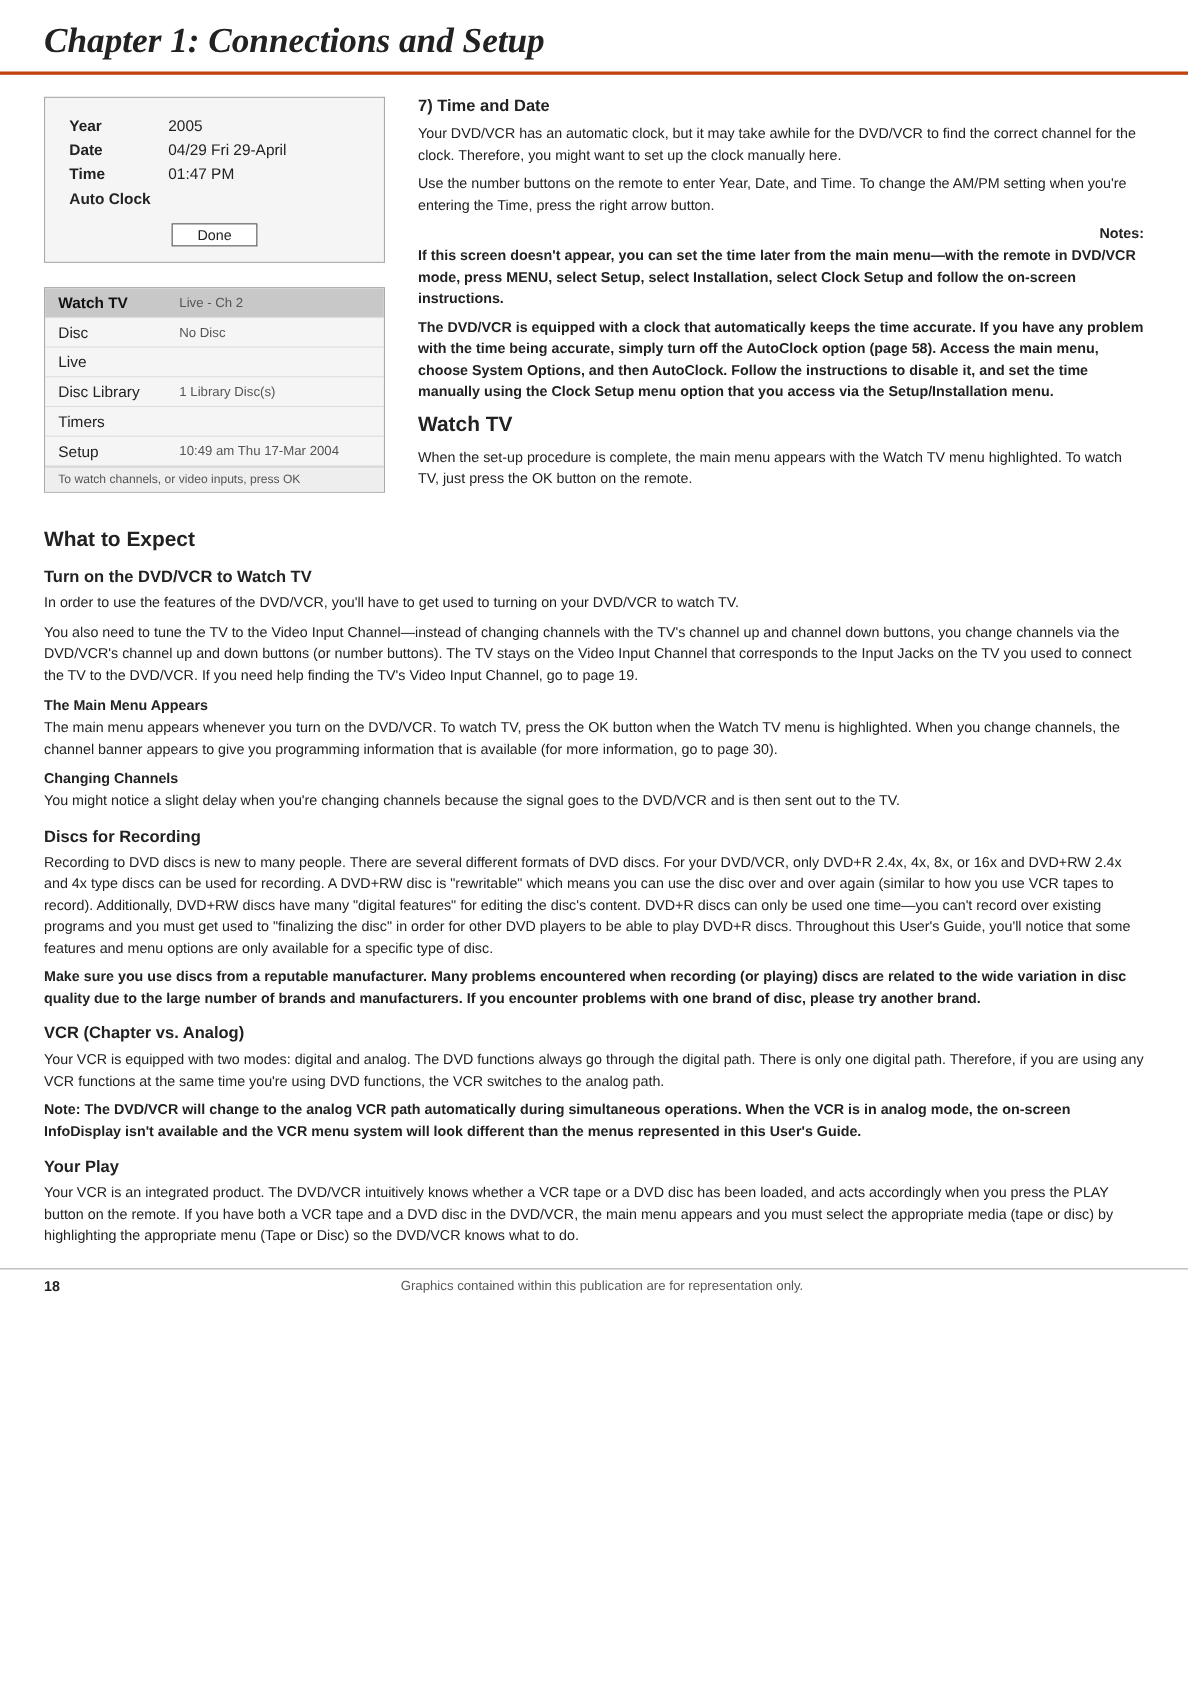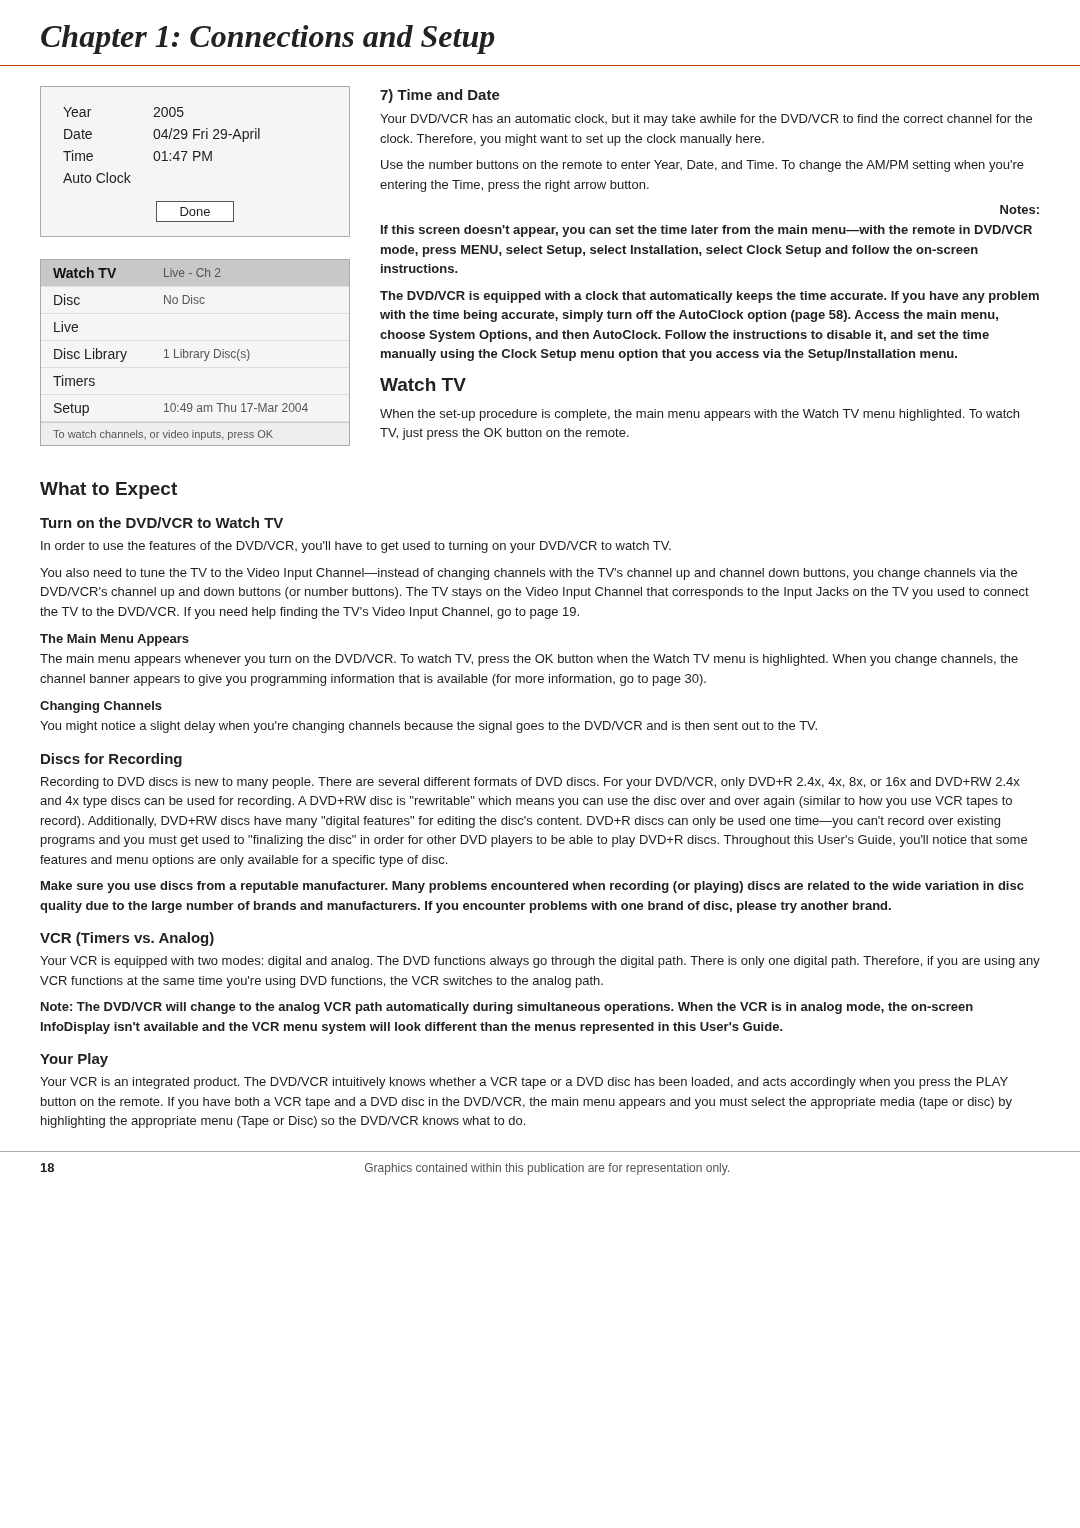--- a/index.html
+++ b/index.html
@@ -8,21 +8,21 @@
       min-height: 1528px;
       background: #ffffff;
       font-family: Arial, Helvetica, sans-serif;
       font-size: 13px;
       color: #222;
       position: relative;
     }
 
     
     .page-header {
-      border-bottom: 1px solid #c2410c;
+      border-bottom: 3px solid #c2410c;
       padding: 18px 40px 10px 40px;
       margin-bottom: 20px;
     }
     .page-header h1 {
       font-family: 'Times New Roman', Times, serif;
       font-style: italic;
       font-size: 32px;
       font-weight: bold;
       color: #222;
     }
@@ -56,21 +56,21 @@
       width: 100%;
       border-collapse: collapse;
     }
     .clock-screen table td {
       padding: 3px 6px;
       font-size: 14px;
       color: #222;
     }
     .clock-screen table td:first-child {
       width: 90px;
-      font-weight: normal;
+      font-weight: bold;
     }
     .clock-screen table td:last-child {
       font-weight: normal;
     }
     .done-row {
       margin-top: 8px;
       text-align: center;
     }
     .done-btn {
       display: inline-block;
@@ -188,21 +188,21 @@
       padding: 0 40px;
     }
 
     
     .page-footer {
       border-top: 1px solid #aaa;
       margin-top: 20px;
       padding: 8px 40px;
       display: flex;
       justify-content: space-between;
-      align-items: flex-end;
+      align-items: flex-start;
       font-size: 12px;
       color: #555;
     }
     .page-number {
       font-size: 13px;
       font-weight: bold;
       color: #222;
     }
   </style>
 </head>
@@ -306,21 +306,21 @@
       <p>You might notice a slight delay when you're changing channels because the signal goes to the DVD/VCR and is then sent out to the TV.</p>
     </div>
 
     <div>
       <div class="subsection-heading">Discs for Recording</div>
       <p>Recording to DVD discs is new to many people. There are several different formats of DVD discs. For your DVD/VCR, only DVD+R 2.4x, 4x, 8x, or 16x and DVD+RW 2.4x and 4x type discs can be used for recording. A DVD+RW disc is "rewritable" which means you can use the disc over and over again (similar to how you use VCR tapes to record). Additionally, DVD+RW discs have many "digital features" for editing the disc's content. DVD+R discs can only be used one time—you can't record over existing programs and you must get used to "finalizing the disc" in order for other DVD players to be able to play DVD+R discs. Throughout this User's Guide, you'll notice that some features and menu options are only available for a specific type of disc.</p>
       <p class="bold-para">Make sure you use discs from a reputable manufacturer. Many problems encountered when recording (or playing) discs are related to the wide variation in disc quality due to the large number of brands and manufacturers. If you encounter problems with one brand of disc, please try another brand.</p>
     </div>
 
     <div>
-      <div class="subsection-heading">VCR (Timers vs. Analog)</div>
+      <div class="subsection-heading">VCR (Chapter vs. Analog)</div>
       <p>Your VCR is equipped with two modes: digital and analog. The DVD functions always go through the digital path. There is only one digital path. Therefore, if you are using any VCR functions at the same time you're using DVD functions, the VCR switches to the analog path.</p>
       <p class="bold-para">Note: The DVD/VCR will change to the analog VCR path automatically during simultaneous operations. When the VCR is in analog mode, the on-screen InfoDisplay isn't available and the VCR menu system will look different than the menus represented in this User's Guide.</p>
     </div>
 
     <div>
       <div class="subsection-heading">Your Play</div>
       <p>Your VCR is an integrated product. The DVD/VCR intuitively knows whether a VCR tape or a DVD disc has been loaded, and acts accordingly when you press the PLAY button on the remote. If you have both a VCR tape and a DVD disc in the DVD/VCR, the main menu appears and you must select the appropriate media (tape or disc) by highlighting the appropriate menu (Tape or Disc) so the DVD/VCR knows what to do.</p>
     </div>
 
   </div>

